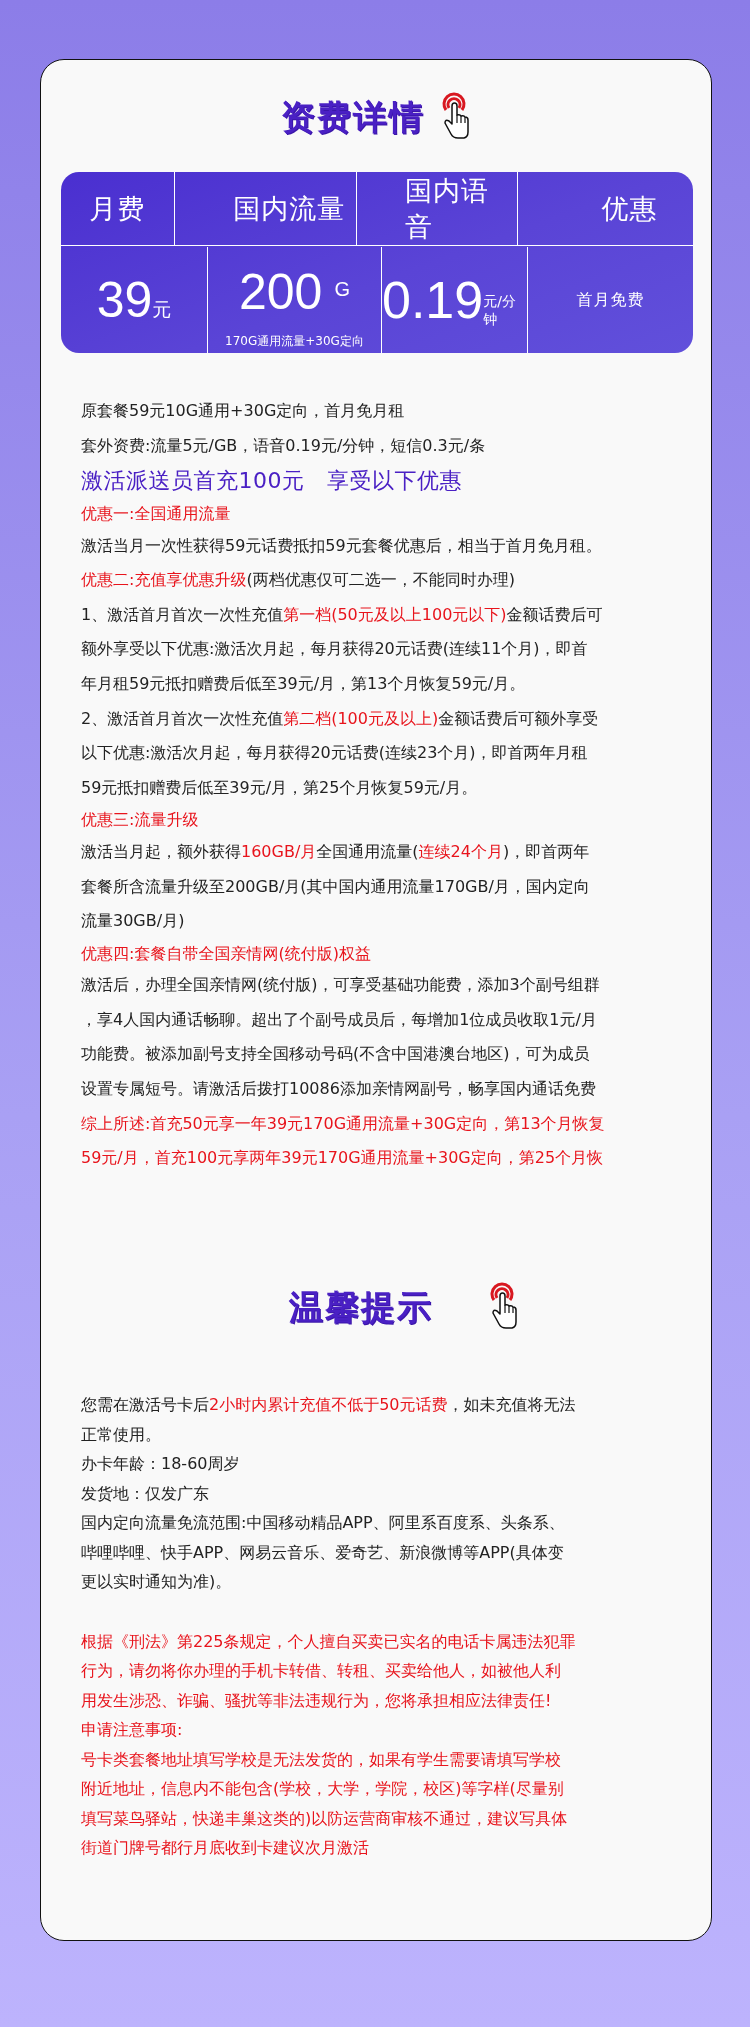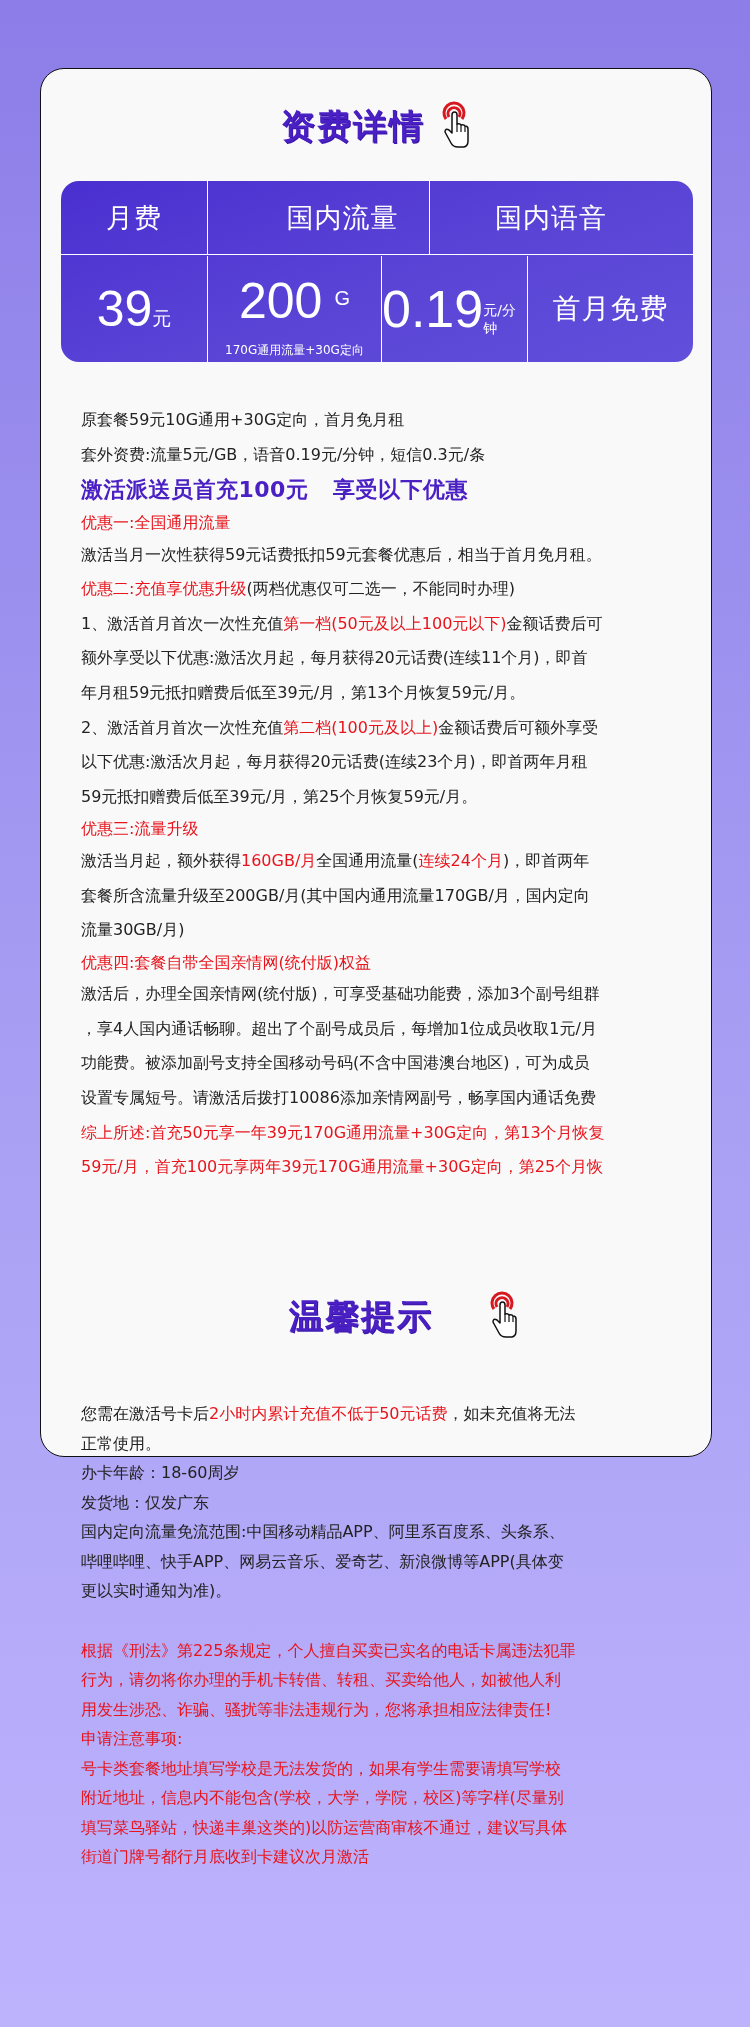--- a/index.html
+++ b/index.html
@@ -5,22 +5,22 @@
   * { box-sizing: border-box; margin: 0; padding: 0; }
   html, body { width: 750px; height: 2027px; }
   body {
     background: linear-gradient(180deg, #8c7de8 0%, #a9a0f4 55%, #bdb3fd 100%);
     font-family: "DejaVu Sans", "Liberation Sans", sans-serif;
     position: relative;
     overflow: hidden;
   }
   .card {
     position: absolute;
-    left: 40px; top: 68px;
-    width: 672px; height: 1389px;
+    left: 40px; top: 59px;
+    width: 672px; height: 1882px;
     background: #f9f9f9;
     border: 1.5px solid #111;
     border-radius: 24px;
   }
   .section-title {
     position: absolute;
     left: 0; width: 100%;
     display: flex; justify-content: center; align-items: center;
     gap: 12px;
   }
@@ -60,36 +60,36 @@
   .head .fee-cell { font-size: 27px; letter-spacing: 1px; }
   .big-num { font-size: 50px; line-height: 1; font-family: "Liberation Sans", sans-serif; }
   .unit-small { font-size: 19px; margin-top: 20px; }
   .unit-tiny { font-size: 14px; margin-top: 22px; }
   .g-unit { font-size: 20px; margin-left: 12px; margin-top: -6px; font-family: "Liberation Sans", sans-serif; }
   .sub-note {
     position: absolute; bottom: 3px; left: 0; width: 100%;
     text-align: center; font-size: 12px; white-space: nowrap;
   }
   .cell-value-wrap { display: flex; align-items: center; margin-top: -16px; }
-  .perk-text { font-size: 28px; letter-spacing: 1px; }
+  .perk-text { font-size: 16px; letter-spacing: 1px; }
 
   .content {
     position: absolute;
     left: 40px; width: 600px;
     color: #222;
     font-size: 16px;
   }
   .content-1 { top: 334px; }
   .content-2 { top: 1330px; }
   .line { line-height: 34.6px; white-space: nowrap; }
   .line.tight { line-height: 29.5px; }
   .red { color: #e8141c; }
   .headline {
     color: #4a20c4;
-    font-weight: bold;
+    font-weight: normal;
     font-size: 22px;
     line-height: 36px;
     letter-spacing: 0.5px;
   }
   .spacer { height: 30px; }
 </style>
 </head>
 <body>
 
 <div class="card">
@@ -104,20 +104,21 @@
         <path d="M20 25 L20 33 M24 26 L24 33 M28 27 L28 33" stroke="#111" stroke-width="1.2"></path>
       </svg>
     </span>
   </div>
 
   <div class="fee-table">
     <div class="fee-row head">
       <div class="fee-cell c1">月费</div>
       <div class="fee-cell c2">国内流量</div>
       <div class="fee-cell c3">国内语音</div>
+      <div class="fee-cell c4">优惠</div>
     </div>
     <div class="fee-row body">
       <div class="fee-cell c1">
         <span class="big-num">39</span>
         <span class="unit-small">元</span>
       </div>
       <div class="fee-cell c2">
         <div class="cell-value-wrap">
           <span class="big-num">200</span>
           <span class="g-unit">G</span>

